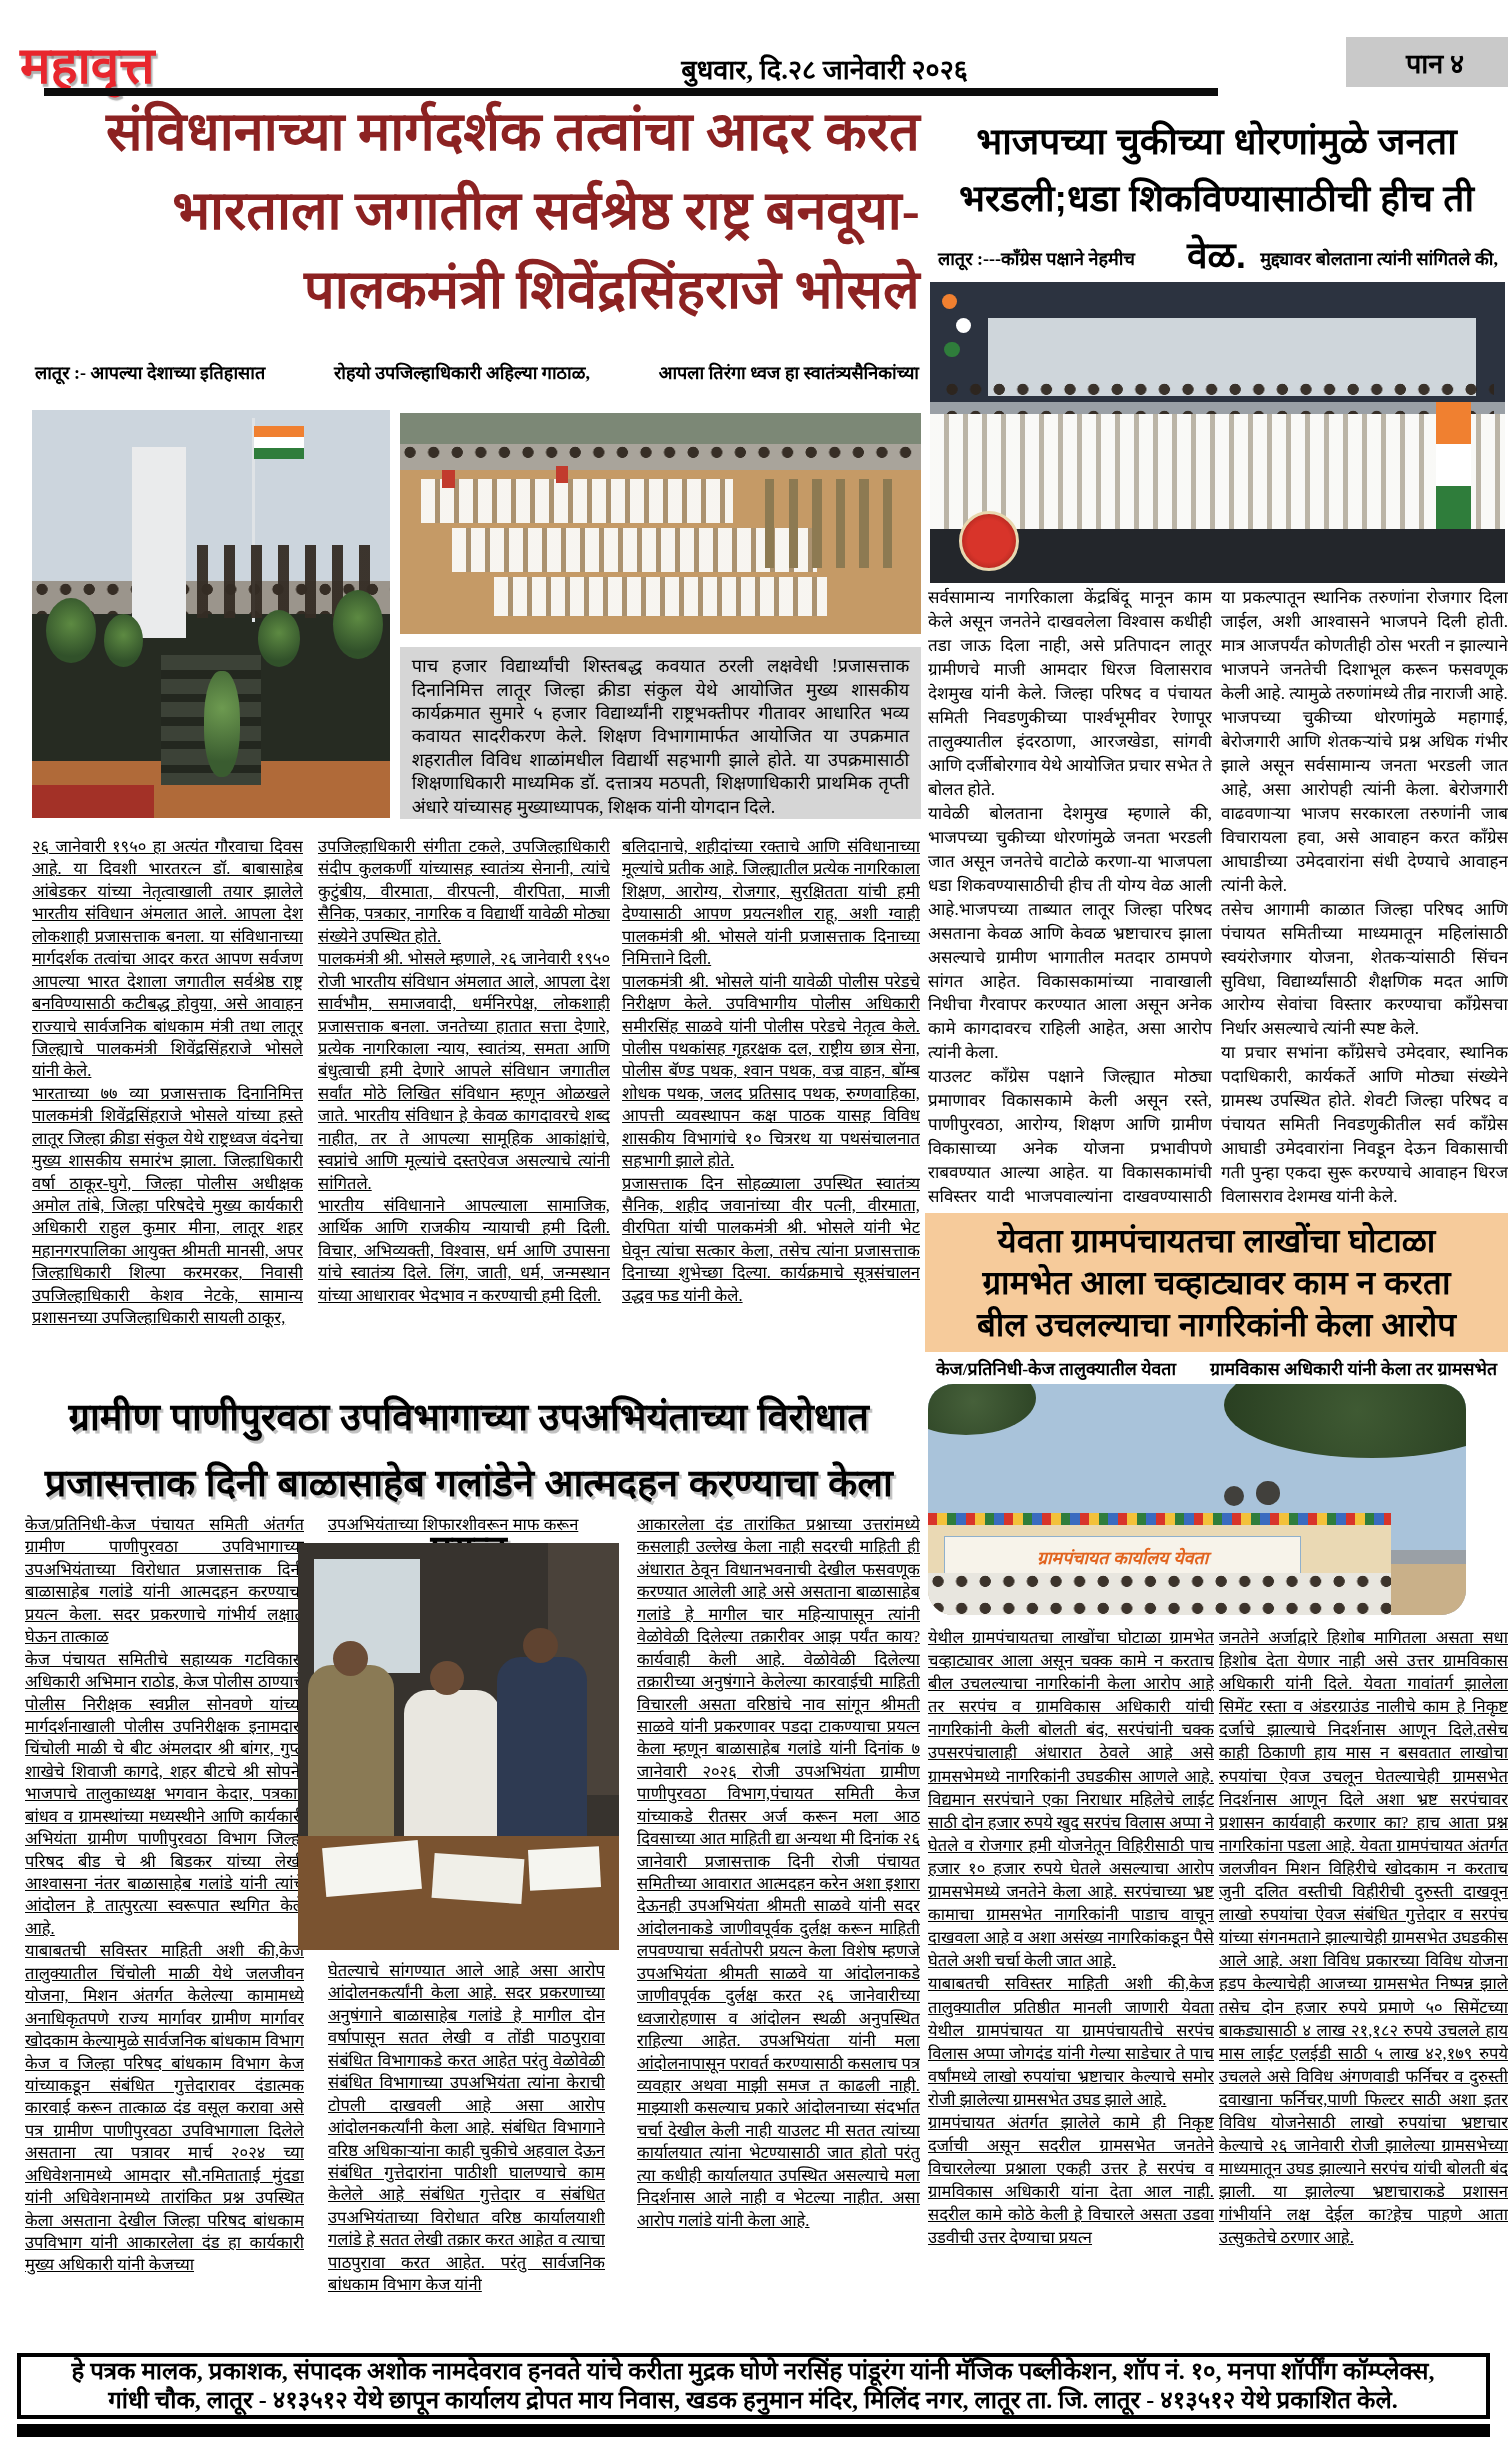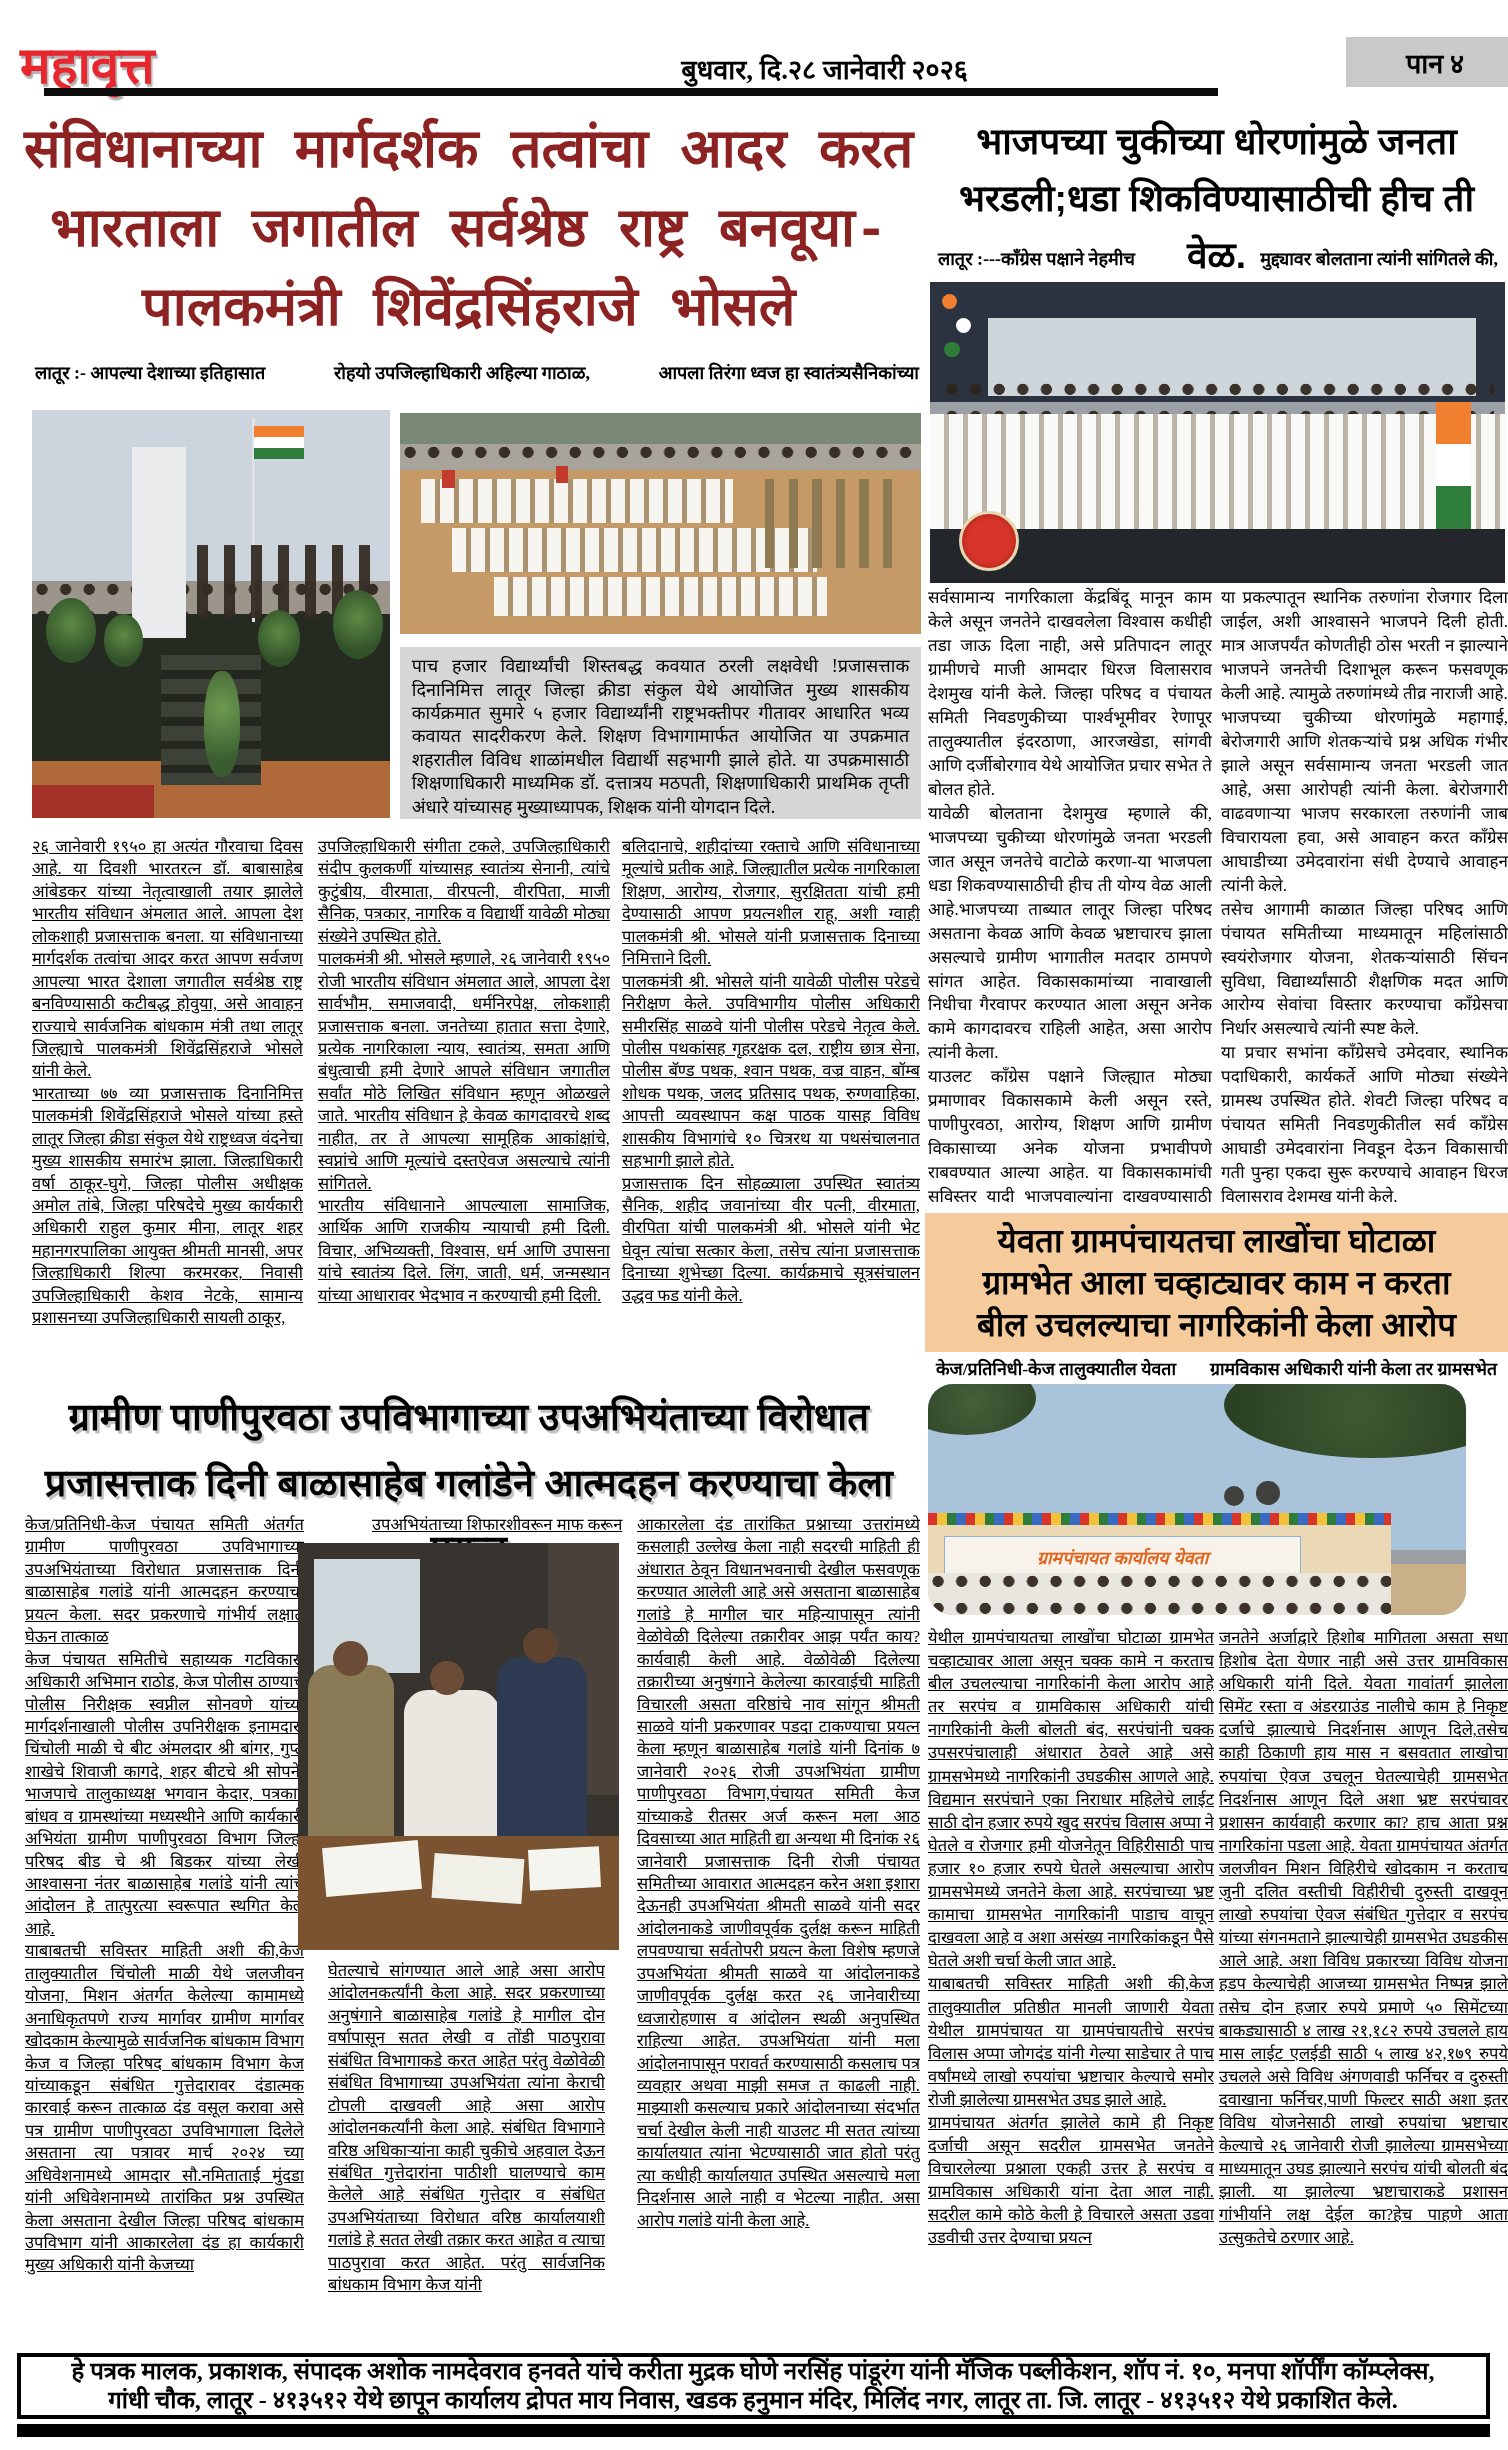--- a/index.html
+++ b/index.html
@@ -9,22 +9,22 @@
   .ph{position:absolute;}
   .photo{position:absolute;overflow:hidden;background:#9aa0a6;}
   .bodytext{font-size:16.5px;line-height:1.36;text-align:justify;white-space:pre-line;overflow:hidden;text-decoration:underline;}
   .bodytext-lg{font-size:17px;line-height:1.41;text-align:justify;white-space:pre-line;overflow:hidden;}
   #masthead-title{left:20px;top:28px;font-family:"Liberation Sans",sans-serif;font-weight:bold;
     font-size:51px;color:#e8262d;text-shadow:1.8px 2.9px 1.2px rgba(80,80,80,.45);}
   #page-date{left:530px;top:50px;width:589px;text-align:center;font-weight:bold;font-size:27px;}
   #page-no-box{left:1346px;top:37px;width:178px;height:50px;background:#c9c9c9;
     display:flex;align-items:center;justify-content:center;font-weight:bold;font-size:27px;}
   #header-rule{left:44px;top:88px;width:1174px;height:7.7px;background:#0c0c0c;}
-  #main-headline{left:17.7px;top:113px;width:902px;text-align:center;color:#8c2222;
-    font-family:Liberation Mono, monospace;font-weight:bold;font-size:54px;line-height:79px;}
+  #main-headline{left:17.7px;top:93px;width:902px;text-align:right;color:#8c2222;
+    font-family:Liberation Serif, serif;font-weight:bold;font-size:54px;line-height:79px;}
   #main-byline{left:35px;top:360px;width:884px;display:flex;justify-content:space-between;
     font-weight:bold;font-size:18px;gap:40px;}
   #caption-box{left:400px;top:647px;width:521px;height:172px;background:#d6d6d6;
     padding:8.3px 11.8px;box-sizing:border-box;font-size:18px;line-height:1.30;text-align:justify;}
   .col{position:absolute;}
   #bjp-headline{left:925px;top:113px;width:583px;text-align:center;font-weight:bold;
     font-family:"Liberation Sans",sans-serif;font-size:37px;line-height:57px;}
   #bjp-byline{left:938px;top:246px;width:560px;display:flex;justify-content:space-between;
     font-weight:bold;font-size:18px;}
   #galande-headline{left:17.7px;top:1384px;width:902px;text-align:center;font-weight:bold;
@@ -169,21 +169,21 @@
 
   <div class="abs" id="galande-headline">
     <div>ग्रामीण पाणीपुरवठा उपविभागाच्या उपअभियंताच्या विरोधात</div>
     <div>प्रजासत्ताक दिनी बाळासाहेब गलांडेने आत्मदहन करण्याचा केला प्रयत्न</div>
   </div>
 
   <div class="col bodytext" style="left:25px;top:1514px;width:279px;height:834px;">केज/प्रतिनिधी-केज पंचायत समिती अंतर्गत ग्रामीण पाणीपुरवठा उपविभागाच्या उपअभियंताच्या विरोधात प्रजासत्ताक दिनी बाळासाहेब गलांडे यांनी आत्मदहन करण्याचा प्रयत्न केला. सदर प्रकरणाचे गांभीर्य लक्षात घेऊन तात्काळ
 केज पंचायत समितीचे सहाय्यक गटविकास अधिकारी अभिमान राठोड, केज पोलीस ठाण्याचे पोलीस निरीक्षक स्वप्नील सोनवणे यांच्या मार्गदर्शनाखाली पोलीस उपनिरीक्षक इनामदार, चिंचोली माळी चे बीट अंमलदार श्री बांगर, गुप्त शाखेचे शिवाजी कागदे, शहर बीटचे श्री सोपने, भाजपाचे तालुकाध्यक्ष भगवान केदार, पत्रकार बांधव व ग्रामस्थांच्या मध्यस्थीने आणि कार्यकारी अभियंता ग्रामीण पाणीपुरवठा विभाग जिल्हा परिषद बीड चे श्री बिडकर यांच्या लेखी आश्वासना नंतर बाळासाहेब गलांडे यांनी त्यांचे आंदोलन हे तात्पुरत्या स्वरूपात स्थगित केले आहे.
 याबाबतची सविस्तर माहिती अशी की,केज तालुक्यातील चिंचोली माळी येथे जलजीवन योजना, मिशन अंतर्गत केलेल्या कामामध्ये अनाधिकृतपणे राज्य मार्गावर ग्रामीण मार्गावर खोदकाम केल्यामुळे सार्वजनिक बांधकाम विभाग केज व जिल्हा परिषद बांधकाम विभाग केज यांच्याकडून संबंधित गुत्तेदारावर दंडात्मक कारवाई करून तात्काळ दंड वसूल करावा असे पत्र ग्रामीण पाणीपुरवठा उपविभागाला दिलेले असताना त्या पत्रावर मार्च २०२४ च्या अधिवेशनामध्ये आमदार सौ.नमिताताई मुंदडा यांनी अधिवेशनामध्ये तारांकित प्रश्न उपस्थित केला असताना देखील जिल्हा परिषद बांधकाम उपविभाग यांनी आकारलेला दंड हा कार्यकारी मुख्य अधिकारी यांनी केजच्या</div>
 
-  <div class="col bodytext" style="left:328px;top:1514px;width:277px;height:25px;margin-left:44px;">उपअभियंताच्या शिफारशीवरून माफ करून</div>
+  <div class="col bodytext" style="left:328px;top:1514px;width:277px;height:25px;">उपअभियंताच्या शिफारशीवरून माफ करून</div>
 
   <div class="photo" style="left:298px;top:1543px;width:321px;height:407px;">
     <i class="ph" style="left:0;top:0;right:0;bottom:0;background:#37332e;"></i>
     <i class="ph" style="left:5%;top:4%;width:33%;height:28%;background:#cfd8dc;"></i>
     <i class="ph" style="left:78%;top:0;right:0;height:62%;background:#4a423a;"></i>
     <i class="ph" style="left:3%;top:30%;width:27%;height:44%;border-radius:23.6px 23.6px 0 0;background:#8a7a55;"></i>
     <i class="ph" style="left:11%;top:24%;width:35px;height:35px;border-radius:50%;background:#6b4c36;"></i>
     <i class="ph" style="left:33%;top:36%;width:30%;height:40%;border-radius:23.6px 23.6px 0 0;background:#e9e7e0;"></i>
     <i class="ph" style="left:41%;top:29%;width:34px;height:34px;border-radius:50%;background:#6b4c36;"></i>
     <i class="ph" style="left:62%;top:28%;width:28%;height:46%;border-radius:23.6px 23.6px 0 0;background:#2e3a52;"></i>

